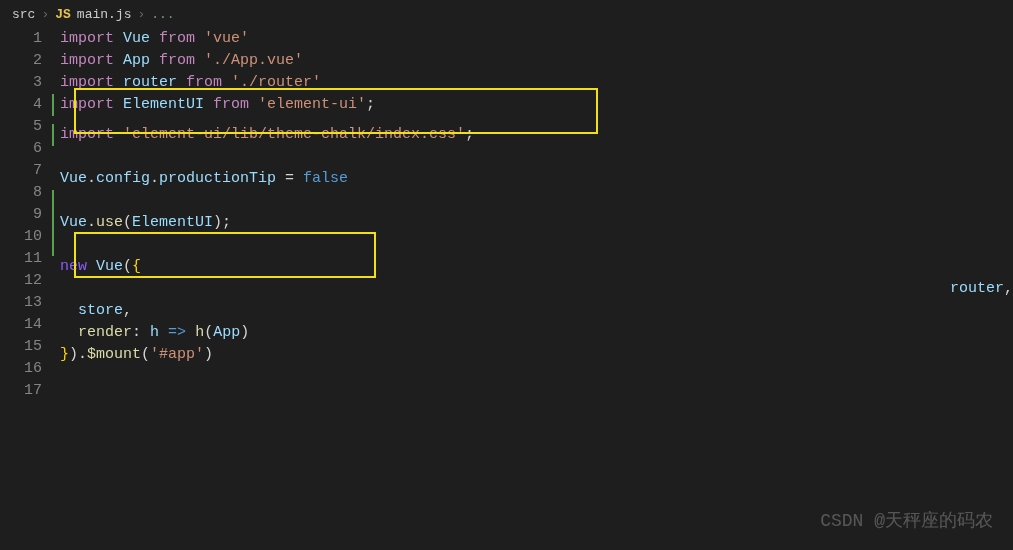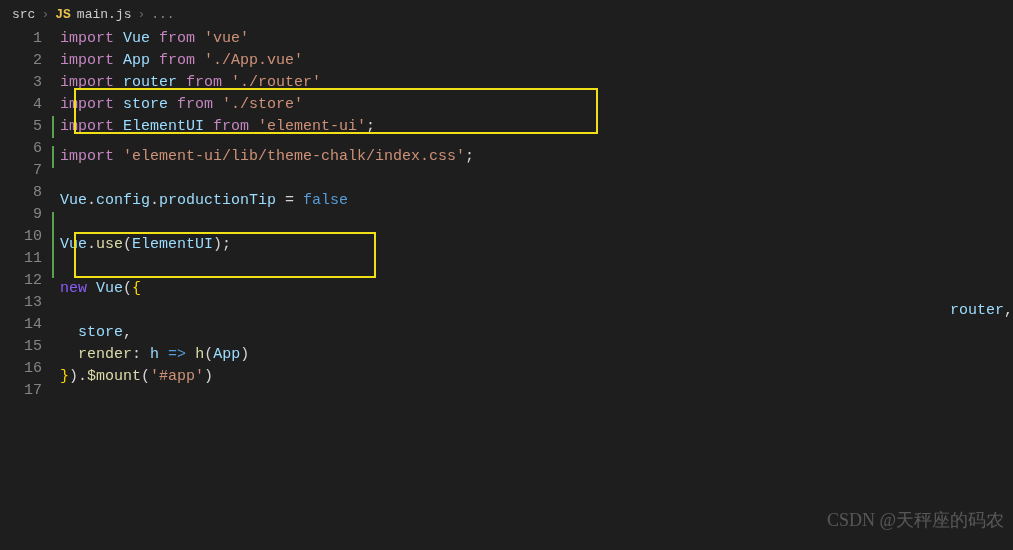--- a/index.html
+++ b/index.html
@@ -39,23 +39,23 @@
 .tok-fn    { color:#dcdcaa; }
 .tok-bool  { color:#569cd6; }
 .tok-new   { color:#8b5cf6; }
 .tok-brace { color:#ffd700; }
 .tok-paren { color:#d4d4d4; }
 .tok-punc  { color:#d4d4d4; }
 .tok-arrow { color:#569cd6; }
 .git-bar  { position:absolute; left:0; top:0; width:2px; background:#59a14f; }
 .highlight-box { position:absolute; border:2.5px solid #f0e015; pointer-events:none; }
 .watermark {
-  position:absolute; right:9px; bottom:18px;
+  position:absolute; right:20px; bottom:18px;
   color:rgba(255,255,255,0.25);
-  font-family:Liberation Serif, serif;
+  font-family:Liberation Mono, monospace;
   font-size:18px;
   pointer-events:none;
 }
 </style>
 </head>
 <body>
 
 <div class="breadcrumb">
   <span>src</span>
   <span class="sep">›</span>
@@ -82,21 +82,20 @@
       <div>13</div>
       <div>14</div>
       <div>15</div>
       <div>16</div>
       <div>17</div>
     </div>
   <div class="code" id="code">
       <div class="line" style="position: relative;"><span class="tok-kw">import</span><span></span><span class="tok-def"> Vue</span><span> </span><span class="tok-kw">from</span><span> </span><span class="tok-str">'vue'</span></div>
       <div class="line" style="position: relative;"><span class="tok-kw">import</span><span class="tok-def"> App</span><span> </span><span class="tok-kw">from</span><span> </span><span class="tok-str">'./App.vue'</span></div>
       <div class="line" style="position: relative;"><span class="tok-kw">import</span><span class="tok-def"> router</span><span> </span><span class="tok-kw">from</span><span> </span><span class="tok-str">'./router'</span></div>
-      <div class="line" style="position: relative;"><span class="tok-kw">import</span><span class="tok-def"> store</span><span> </span><span class="tok-kw">from</span><span> </span><span class="tok-str">'./store'</span></div>
       <div class="line" style="position: relative;"><span class="git-bar" style="height: 22px; left: -8px;"></span><span class="tok-kw">import</span><span class="tok-def"> ElementUI</span><span> </span><span class="tok-kw">from</span><span> </span><span class="tok-str">'element-ui'</span><span class="tok-punc">;</span></div>
       <div class="line" style="position: relative; margin-top: 8px;"><span class="git-bar" style="height: 22px; left: -8px;"></span><span class="tok-kw">import</span><span> </span><span class="tok-str">'element-ui/lib/theme-chalk/index.css'</span><span class="tok-punc">;</span></div>
       <div class="line" style="position: relative;">&nbsp;</div>
       <div class="line" style="position: relative;"><span class="tok-obj">Vue</span><span class="tok-punc">.</span><span class="tok-obj">config</span><span class="tok-punc">.</span><span class="tok-obj">productionTip</span><span> = </span><span class="tok-bool">false</span></div>
       <div class="line" style="position: relative;"><span class="git-bar" style="height: 22px; left: -8px;"></span>&nbsp;</div>
       <div class="line" style="position: relative;"><span class="git-bar" style="height: 22px; left: -8px;"></span><span class="tok-obj">Vue</span><span class="tok-punc">.</span><span class="tok-fn">use</span><span class="tok-paren">(</span><span class="tok-obj">ElementUI</span><span class="tok-paren">)</span><span class="tok-punc">;</span></div>
       <div class="line" style="position: relative;"><span class="git-bar" style="height: 22px; left: -8px;"></span>&nbsp;</div>
       <div class="line" style="position: relative;"><span class="tok-new">new</span><span> </span><span class="tok-obj">Vue</span><span class="tok-paren">(</span><span class="tok-brace">{</span></div>
       <div class="line" style="position: relative; text-align: right;"><span>  </span><span class="tok-obj">router</span><span class="tok-punc">,</span></div>
       <div class="line" style="position: relative;"><span>  </span><span class="tok-obj">store</span><span class="tok-punc">,</span></div>

